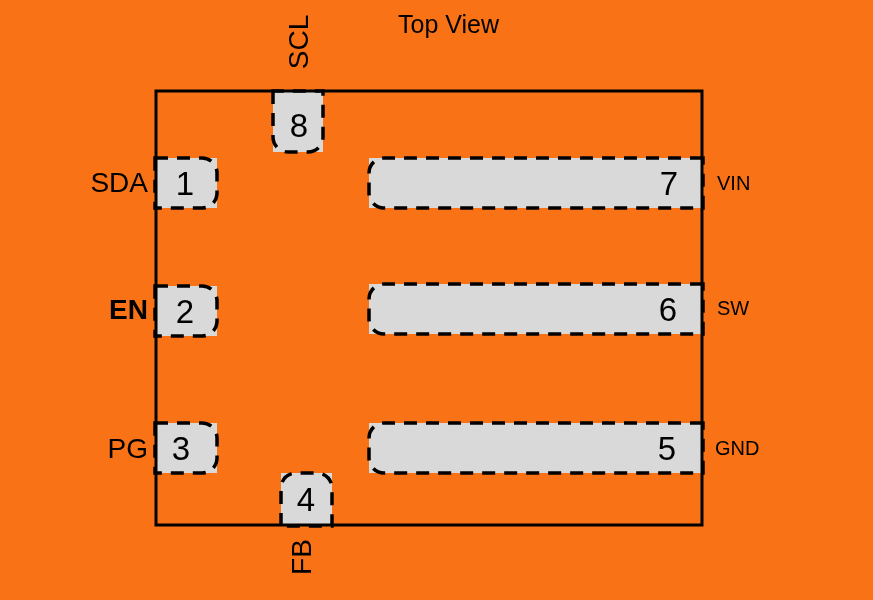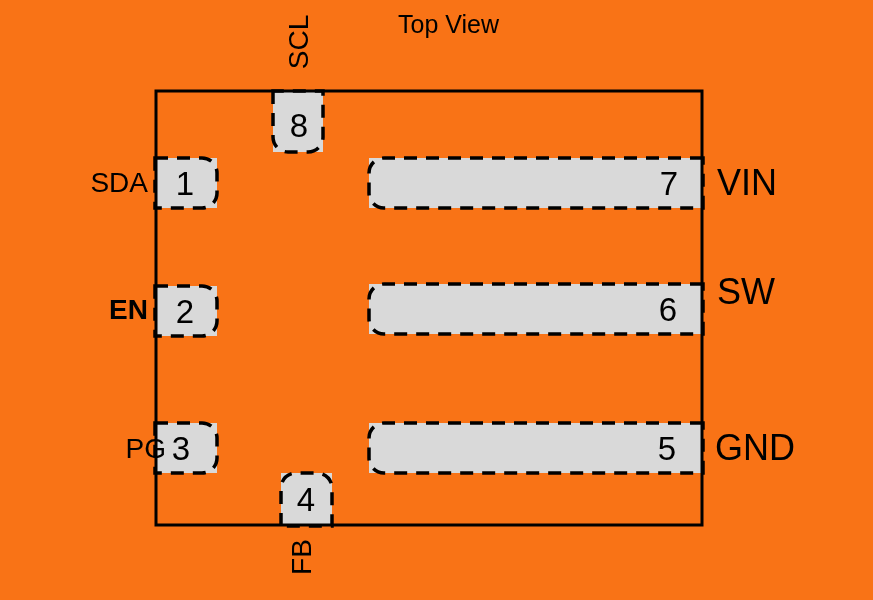--- a/index.html
+++ b/index.html
@@ -41,21 +41,21 @@
   .pin-num {
     font-size: 33px;
     transform: translate(-50%, -50%);
   }
   .pin-label-left {
     font-size: 28px;
     transform: translateY(-50%);
     text-align: center;
   }
   .pin-label-right {
-    font-size: 36px;
+    font-size: 20px;
     transform: translateY(-50%);
   }
   .pin-label-rot {
     font-size: 28px;
     transform: translate(-50%, -50%) rotate(-90deg);
   }
   .title {
     font-size: 25px;
   }
 </style>
@@ -93,22 +93,22 @@
   <div class="txt pin-num" style="left:185px; top:311px;">2</div>
   <div class="txt pin-num" style="left:181px; top:448px;">3</div>
   <div class="txt pin-num" style="left:306px; top:499px;">4</div>
   <div class="txt pin-num" style="left:667px; top:448px;">5</div>
   <div class="txt pin-num" style="left:668px; top:309px;">6</div>
   <div class="txt pin-num" style="left:669px; top:183px;">7</div>
   <div class="txt pin-num" style="left:299px; top:125px;">8</div>
 
   <div class="txt pin-label-left" style="right:725px; top:183px;">SDA</div>
   <div class="txt pin-label-left" style="right:725px; top:310px;font-weight:bold;">EN</div>
-  <div class="txt pin-label-left" style="right:707px; top:449px;">PG</div>
+  <div class="txt pin-label-left" style="right:725px; top:449px;">PG</div>
 
   <div class="txt pin-label-right" style="left:717px; top:183px;">VIN</div>
-  <div class="txt pin-label-right" style="left:717px; top:292px;">SW</div>
+  <div class="txt pin-label-right" style="left:717px; top:308px;">SW</div>
   <div class="txt pin-label-right" style="left:715px; top:448px;text-align:center;">GND</div>
 
   <div class="txt pin-label-rot" style="left:299px; top:42px;">SCL</div>
   <div class="txt pin-label-rot" style="left:302px; top:557px;">FB</div>
 
 </div>
 
 </body></html>

